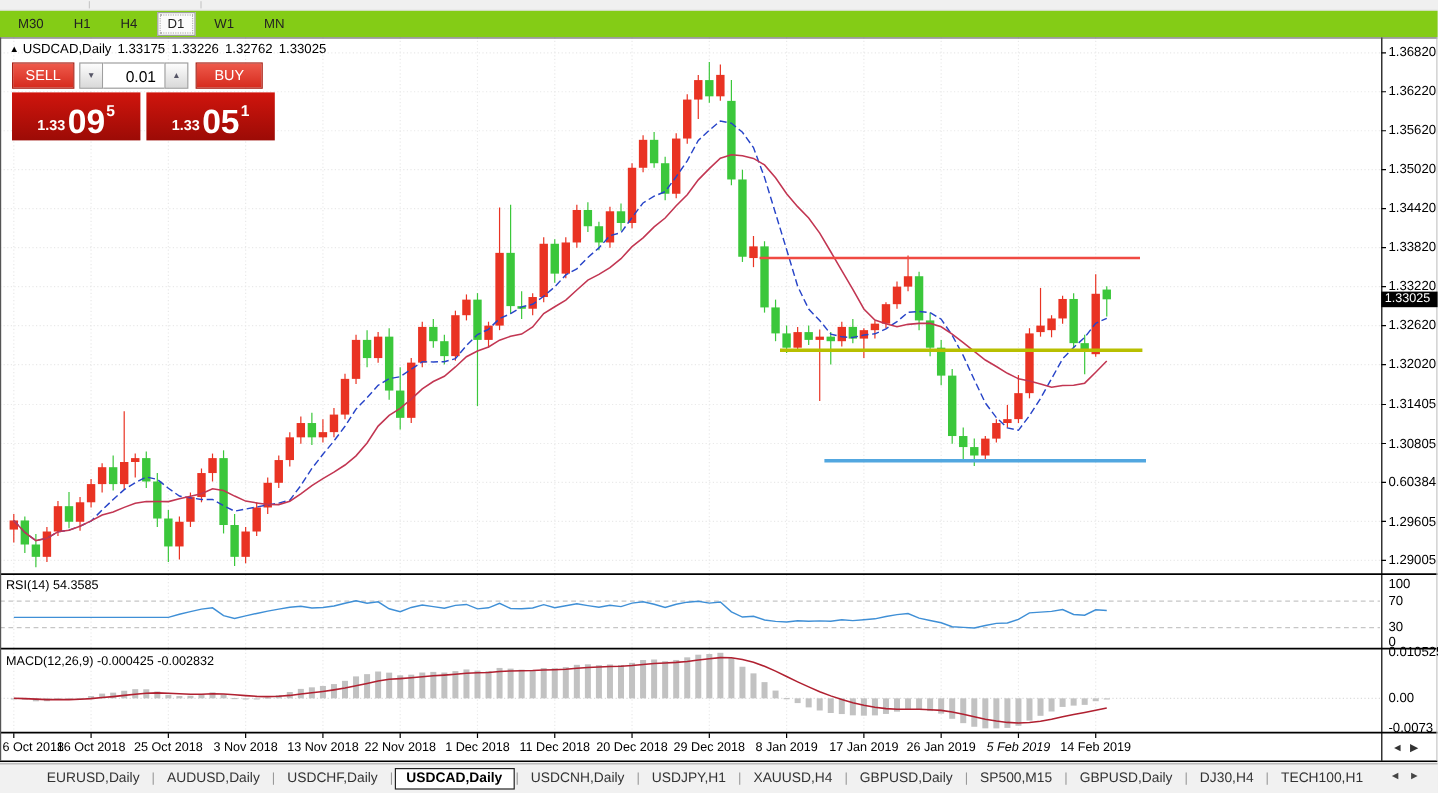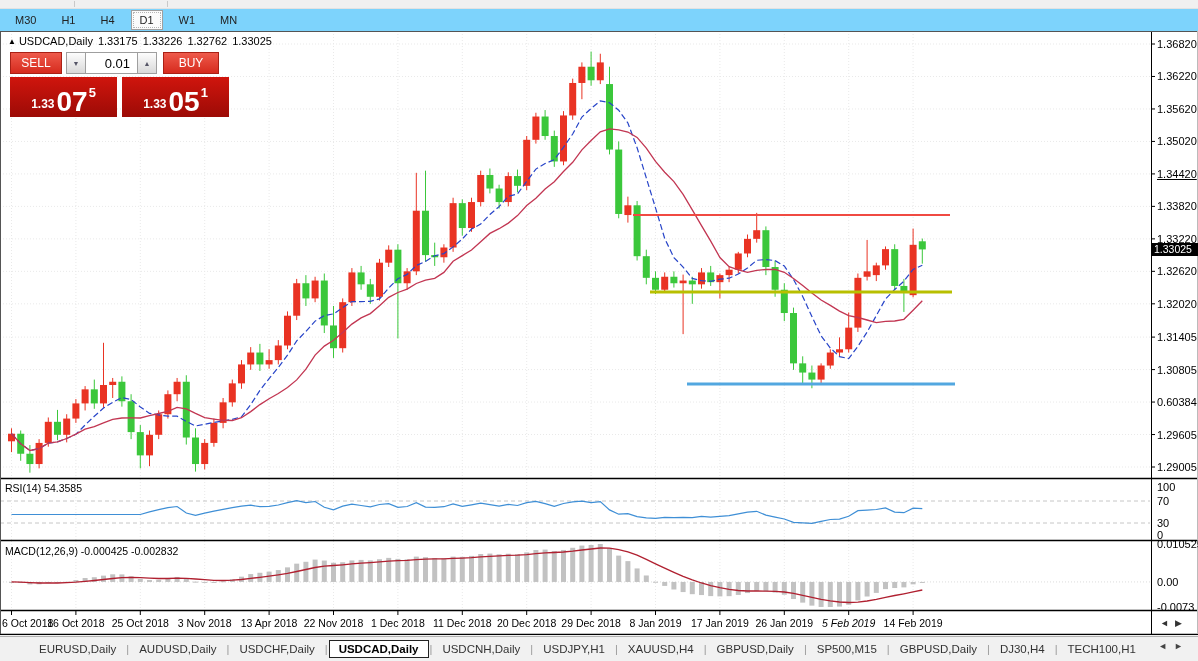--- a/index.html
+++ b/index.html
@@ -1,19 +1,19 @@
 <!DOCTYPE html>
 <html><head>
 <meta charset="utf-8">
 <style>
   html,body{margin:0;padding:0;background:#f0f0f0;width:1198px;height:661px;overflow:hidden;
     font-family:"Liberation Sans",sans-serif;-webkit-font-smoothing:antialiased;}
   #top-strip{position:absolute;left:0;top:0;width:1198px;height:8px;background:#f0f0f0;border-bottom:1px solid #e2e2e2;}
   .strip-sep{position:absolute;top:1px;width:1px;height:6px;background:#c9c9c9;}
-  #toolbar{position:absolute;left:0;top:9px;width:1198px;height:22px;background:#7dd3fc;display:flex;align-items:center;padding-left:6px;box-sizing:border-box;}
+  #toolbar{position:absolute;left:0;top:9px;width:1198px;height:22px;background:#84cc16;display:flex;align-items:center;padding-left:6px;box-sizing:border-box;}
   .tf-btn{display:inline-block;padding:3px 8px;margin-right:7px;font-size:11px;color:#222;border:1px solid transparent;}
   .tf-btn.active{background:#fbfbfb;border:1px solid #9f9f9f;outline:1px dotted #b5b5b5;outline-offset:-3px;}
   #chart-region{position:absolute;left:0;top:31px;width:1198px;height:604px;background:#fff;}
   #chart-svg{position:absolute;left:0;top:0;}
   .chart-title{position:absolute;left:8px;top:4px;font-size:11px;color:#000;white-space:nowrap;z-index:5;}
   .chart-title span{margin-right:5px;}
   .chart-title .marker{font-size:8px;position:relative;top:-1px;margin-right:3px;}
   .px-label{position:absolute;left:1157px;transform:translateY(-50%);font-size:11px;color:#000;white-space:nowrap;}
   .cur-price{position:absolute;left:1151px;width:47px;height:13px;background:#000;color:#fff;font-size:10.5px;line-height:13px;padding-left:3px;box-sizing:border-box;z-index:6;}
   .date-label{position:absolute;font-size:10.5px;color:#000;white-space:nowrap;}
@@ -477,42 +477,42 @@
         </div>
       <div class="vol">0.01</div>
       <div class="spin up">
           <span>▲</span>
         </div>
       <div class="btn-buy">BUY</div>
     </div>
     <div class="trade-row2">
       <div class="quote">
         <span class="pre">1.33</span>
-          <span class="big">07</span>
+          <span class="big">09</span>
           <span class="sup">5</span>
       </div>
       <div class="quote">
         <span class="pre">1.33</span>
           <span class="big">05</span>
           <span class="sup">1</span>
       </div>
     </div>
   </div>
 
   <div class="ind-label" style="top:451px">RSI(14) 54.3585</div>
   <div class="ind-label" style="top:514px">MACD(12,26,9) -0.000425 -0.002832</div>
 
   <div class="cur-price" style="top: 211.916px;">1.33025</div>
 
   <div id="px-labels">
       <div class="px-label" style="top: 13px;">1.36820</div>
       <div class="px-label" style="top: 45.4768px;">1.36220</div>
       <div class="px-label" style="top: 77.9536px;">1.35620</div>
       <div class="px-label" style="top: 110.43px;">1.35020</div>
-      <div class="px-label" style="top: 142.907px; text-decoration: underline;">1.34420</div>
+      <div class="px-label" style="top: 142.907px;">1.34420</div>
       <div class="px-label" style="top: 175.384px;">1.33820</div>
       <div class="px-label" style="top: 207.861px; text-align: center;">1.33220</div>
       <div class="px-label" style="top: 240.338px;">1.32620</div>
       <div class="px-label" style="top: 272.814px;">1.32020</div>
       <div class="px-label" style="top: 306.103px;">1.31405</div>
       <div class="px-label" style="top: 338.58px;">1.30805</div>
       <div class="px-label" style="top: 371.057px;">0.60384</div>
       <div class="px-label" style="top: 403.534px;">1.29605</div>
       <div class="px-label" style="top: 436.01px;">1.29005</div>
     </div>
@@ -525,21 +525,21 @@
   <div id="macd-labels">
       <div class="px-label" style="top: 513px;">0.010525</div>
       <div class="px-label" style="top: 550.944px;">0.00</div>
       <div class="px-label" style="top: 576px;">-0.0073</div>
     </div>
   <div id="date-labels">
       <div class="date-label" style="top: 586px; left: 2px;">6 Oct 2018</div>
       <div class="date-label" style="top: 586px; left: 75.9px; transform: translateX(-50%);">16 Oct 2018</div>
       <div class="date-label" style="top: 586px; left: 140.3px; transform: translateX(-50%);">25 Oct 2018</div>
       <div class="date-label" style="top: 586px; left: 204.7px; transform: translateX(-50%);">3 Nov 2018</div>
-      <div class="date-label" style="top: 586px; left: 269.1px; transform: translateX(-50%);">13 Apr 2018</div>
+      <div class="date-label" style="top: 586px; left: 269.1px; transform: translateX(-50%);">13 Nov 2018</div>
       <div class="date-label" style="top: 586px; left: 333.5px; transform: translateX(-50%);">22 Nov 2018</div>
       <div class="date-label" style="top: 586px; left: 397.9px; transform: translateX(-50%);">1 Dec 2018</div>
       <div class="date-label" style="top: 586px; left: 462.3px; transform: translateX(-50%);">11 Dec 2018</div>
       <div class="date-label" style="top: 586px; left: 526.7px; transform: translateX(-50%);">20 Dec 2018</div>
       <div class="date-label" style="top: 586px; left: 591.1px; transform: translateX(-50%);">29 Dec 2018</div>
       <div class="date-label" style="top: 586px; left: 655.5px; transform: translateX(-50%);">8 Jan 2019</div>
       <div class="date-label" style="top: 586px; left: 719.9px; transform: translateX(-50%);">17 Jan 2019</div>
       <div class="date-label" style="top: 586px; left: 784.3px; transform: translateX(-50%);">26 Jan 2019</div>
       <div class="date-label" style="top: 586px; left: 848.7px; transform: translateX(-50%); font-style: italic;">5 Feb 2019</div>
       <div class="date-label" style="top: 586px; left: 913.1px; transform: translateX(-50%);">14 Feb 2019</div>

